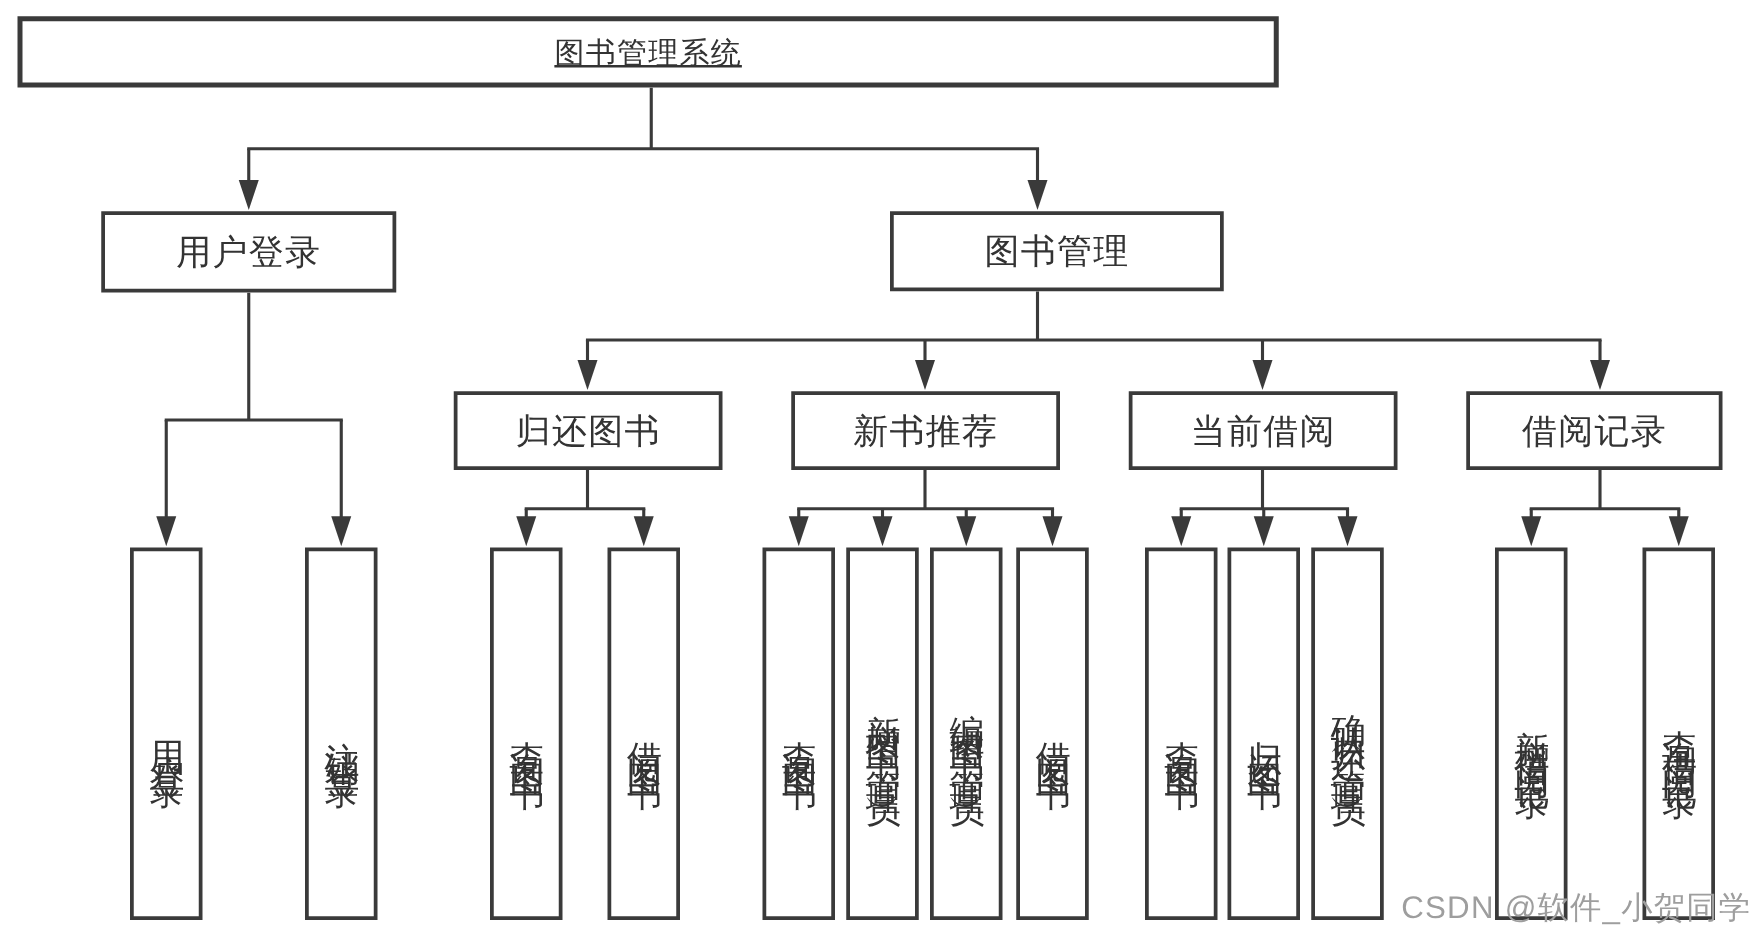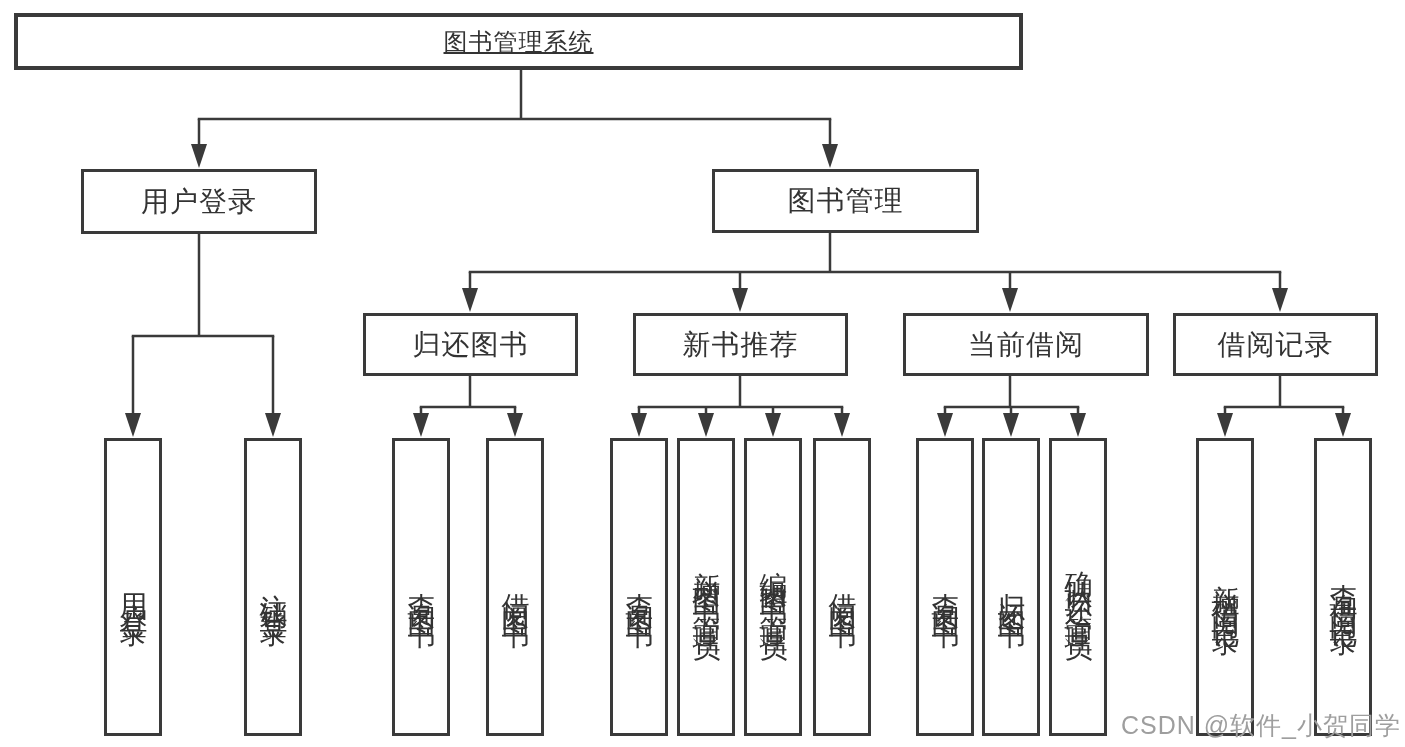--- a/index.html
+++ b/index.html
@@ -94,21 +94,21 @@
   <div class="node" style="left:712px;top:169px;width:267px;height:64px;">
     <span>图书管理</span>
   </div>
 
   <div class="node" style="left:363px;top:313px;width:215px;height:63px;">
     <span>归还图书</span>
   </div>
   <div class="node" style="left:633px;top:313px;width:215px;height:63px;">
     <span>新书推荐</span>
   </div>
-  <div class="node" style="left:903px;top:313px;width:246px;height:63px;">
+  <div class="node" style="left:903px;top:313px;width:215px;height:63px;">
     <span>当前借阅</span>
   </div>
   <div class="node" style="left:1173px;top:313px;width:205px;height:63px;">
     <span>借阅记录</span>
   </div>
 
   <div class="node v" style="left:104px;top:438px;width:58px;height:298px;">
     <span>用户登录</span>
   </div>
   <div class="node v" style="left:244px;top:438px;width:58px;height:298px;">

